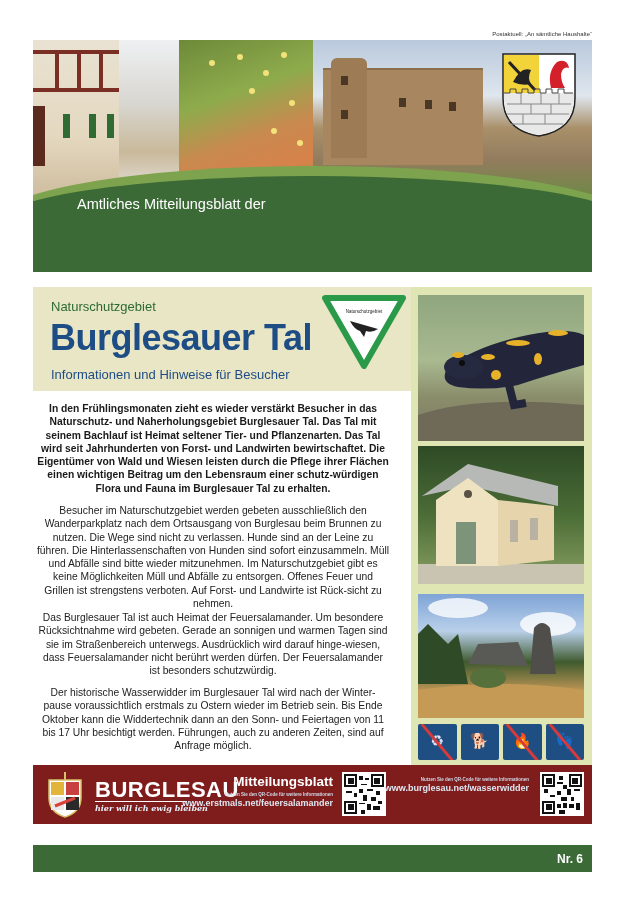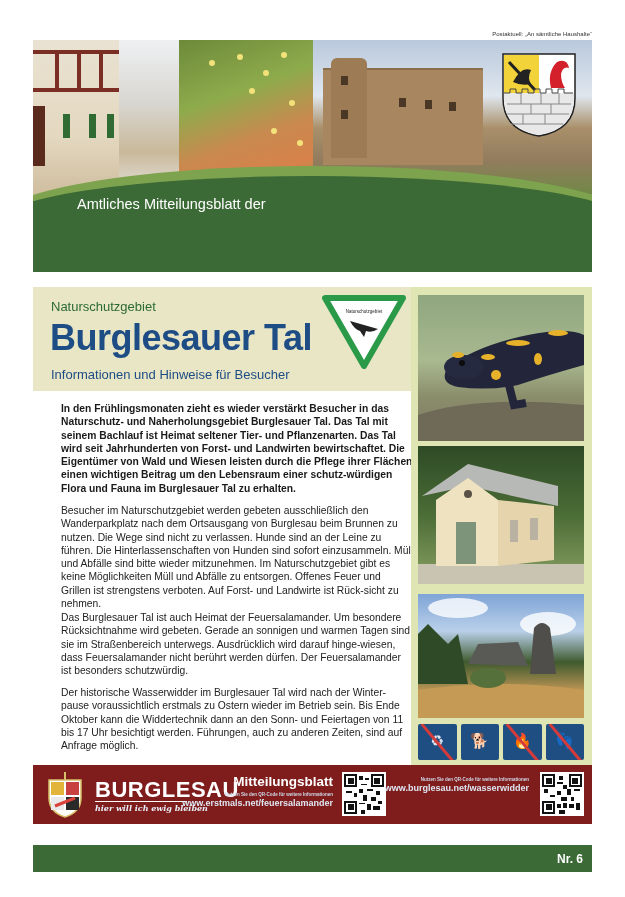--- a/index.html
+++ b/index.html
@@ -26,21 +26,21 @@
   .header-title { position:absolute; left:12px; top:176px; font-family:"DejaVu Serif", serif; font-style:italic; font-size:34px; color:#ffffff; letter-spacing:1px; }
 
   
   .main { position:absolute; left:33px; top:287px; width:559px; height:478px; background:#e8e6c5; }
   .title-block { position:absolute; left:0; top:0; width:364px; height:100px; }
   .kicker { position:absolute; left:18px; top:12px; font-size:13px; color:#2c6a34; }
   .main-title { position:absolute; left:17px; top:30px; font-size:36px; font-weight:bold; color:#1e4c85; letter-spacing:-0.5px; }
   .main-subtitle { position:absolute; left:18px; top:80px; font-size:13px; color:#1e4c85; }
   .nsg-sign { position:absolute; left:289px; top:8px; width:84px; height:74px; }
   .text-panel { position:absolute; left:0; top:104px; width:378px; height:374px; background:#ffffff; }
-  .para { position:absolute; left:28px; width:352px; font-size:10.3px; line-height:13.3px; color:#222; }
+  .para { position:absolute; left:4px; width:352px; font-size:10.3px; line-height:13.3px; color:#222;text-align:center; }
   .para.bold { font-weight:bold; color:#1a1a1a; }
   .side { position:absolute; left:378px; top:0; width:181px; height:478px; background:#dfe6b3; }
   .side-photo { position:absolute; left:7px; width:166px; overflow:hidden; }
   .sal { top:8px; height:146px; background:linear-gradient(180deg,#8fa67e 0%,#a9b990 45%,#8a8d6a 70%,#7f7a66 100%); }
   .hut { top:159px; height:138px; background:linear-gradient(180deg,#2e4a26 0%,#4b6d36 50%,#8aa063 100%); }
   .rock { top:307px; height:124px; background:linear-gradient(180deg,#7fa4d6 0%,#b9d0ea 30%,#3f5a2e 55%,#c79a58 80%,#a9873f 100%); }
   .icon-row { position:absolute; left:7px; top:437px; width:166px; height:36px; display:flex; gap:4px; }
   .rule-icon { flex:1; background:#1f4e83; border-radius:2px; position:relative; overflow:hidden; }
   .rule-icon .slash { position:absolute; left:50%; top:-6px; width:3px; height:52px; background:#d63b3b; transform:rotate(-40deg); }
   .rule-icon .glyph { position:absolute; left:0; right:0; top:8px; text-align:center; color:#dfe4ee; font-size:15px; }

